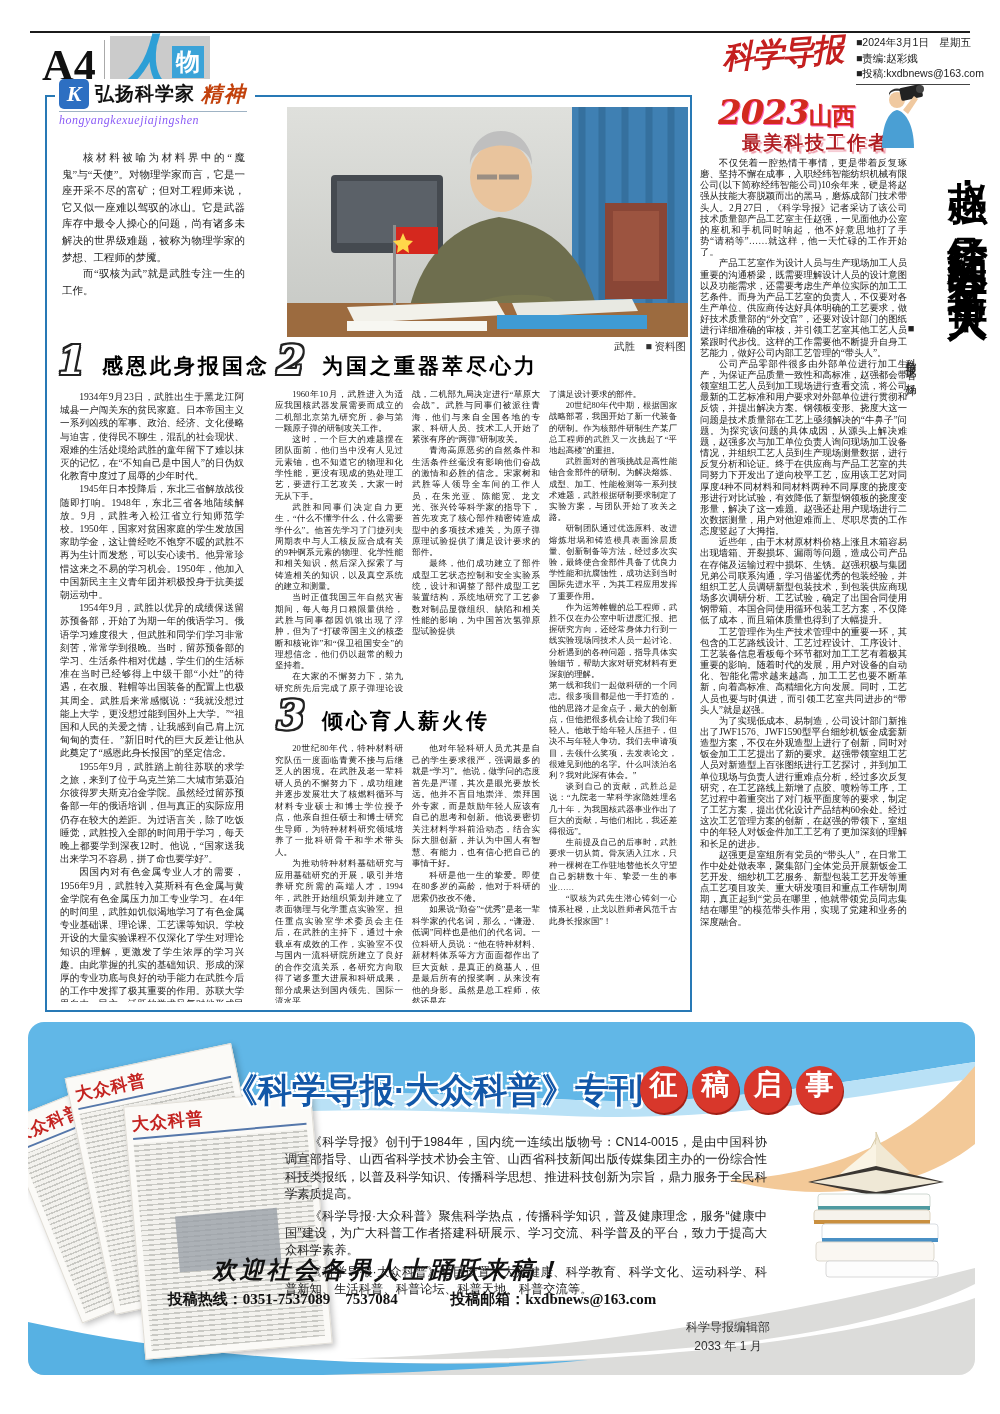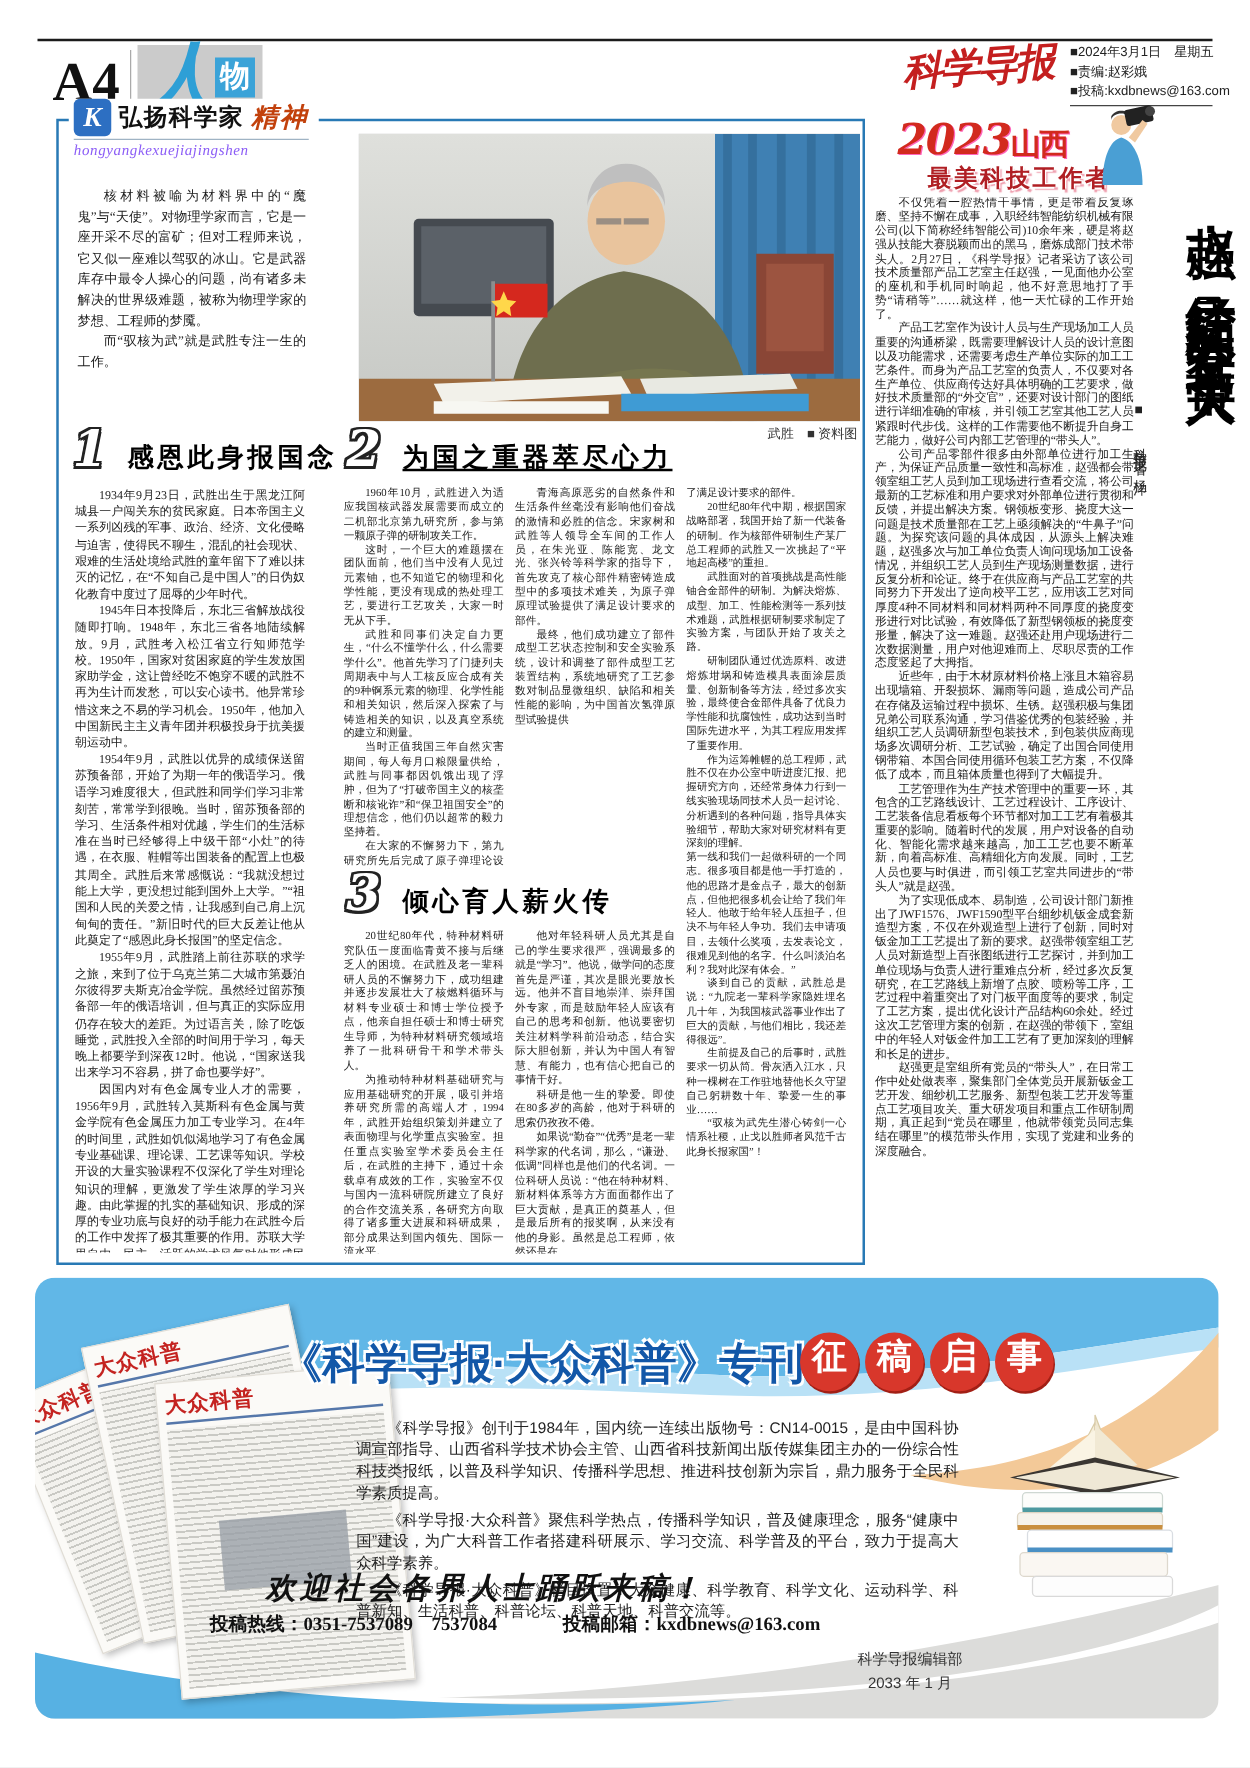--- a/index.html
+++ b/index.html
@@ -174,21 +174,21 @@
       <path d="M109,120 h42 v27 h-42 z" fill="#d5281e"></path>
       <path d="M116,126 l3,7 l7,1 l-5,5 l1,7 l-6,-4 l-6,4 l1,-7 l-5,-5 l7,-1 z" fill="#ffd74a"></path>
     </svg>
   </div>
   <div class="abs photo-cap">武胜　■ 资料图</div>
 
 
   <div class="abs sec-num" style="left:58px;top:336px;">1</div>
   <div class="abs sec-title" style="left:102px;top:352px;">感恩此身报国念</div>
   <div class="abs sec-num" style="left:277px;top:336px;">2</div>
-  <div class="abs sec-title" style="left:322px;top:352px;text-decoration:underline;">为国之重器萃尽心力</div>
+  <div class="abs sec-title" style="left:322px;top:352px;">为国之重器萃尽心力</div>
   <div class="abs sec-num" style="left:277px;top:691px;">3</div>
   <div class="abs sec-title" style="left:322px;top:707px;">倾心育人薪火传</div>
 
   <div class="abs coltext c-sec1">
     <p>1934年9月23日，武胜出生于黑龙江阿城县一户闯关东的贫民家庭。日本帝国主义一系列凶残的军事、政治、经济、文化侵略与迫害，使得民不聊生，混乱的社会现状、艰难的生活处境给武胜的童年留下了难以抹灭的记忆，在“不知自己是中国人”的日伪奴化教育中度过了屈辱的少年时代。</p>
     <p>1945年日本投降后，东北三省解放战役随即打响。1948年，东北三省各地陆续解放。9月，武胜考入松江省立行知师范学校。1950年，国家对贫困家庭的学生发放国家助学金，这让曾经吃不饱穿不暖的武胜不再为生计而发愁，可以安心读书。他异常珍惜这来之不易的学习机会。1950年，他加入中国新民主主义青年团并积极投身于抗美援朝运动中。</p>
     <p>1954年9月，武胜以优异的成绩保送留苏预备部，开始了为期一年的俄语学习。俄语学习难度很大，但武胜和同学们学习非常刻苦，常常学到很晚。当时，留苏预备部的学习、生活条件相对优越，学生们的生活标准在当时已经够得上中级干部“小灶”的待遇，在衣服、鞋帽等出国装备的配置上也极其周全。武胜后来常感慨说：“我就没想过能上大学，更没想过能到国外上大学。”“祖国和人民的关爱之情，让我感到自己肩上沉甸甸的责任。”新旧时代的巨大反差让他从此奠定了“感恩此身长报国”的坚定信念。</p>
     <p>1955年9月，武胜踏上前往苏联的求学之旅，来到了位于乌克兰第二大城市第聂泊尔彼得罗夫斯克冶金学院。虽然经过留苏预备部一年的俄语培训，但与真正的实际应用仍存在较大的差距。为过语言关，除了吃饭睡觉，武胜投入全部的时间用于学习，每天晚上都要学到深夜12时。他说，“国家送我出来学习不容易，拼了命也要学好”。</p>
     <p>因国内对有色金属专业人才的需要，1956年9月，武胜转入莫斯科有色金属与黄金学院有色金属压力加工专业学习。在4年的时间里，武胜如饥似渴地学习了有色金属专业基础课、理论课、工艺课等知识。学校开设的大量实验课程不仅深化了学生对理论知识的理解，更激发了学生浓厚的学习兴趣。由此掌握的扎实的基础知识、形成的深厚的专业功底与良好的动手能力在武胜今后的工作中发挥了极其重要的作用。苏联大学里自由、民主、活跃的学术风气对他形成民主科学、兼容并蓄、集思广益的学术思想，以及严谨求实、善于探索、大胆创新的科学精神发挥了重要作用。</p>
 
@@ -197,20 +197,21 @@
   <div class="abs coltext c-2a">
     <p>1960年10月，武胜进入为适应我国核武器发展需要而成立的二机部北京第九研究所，参与第一颗原子弹的研制攻关工作。</p>
     <p>这时，一个巨大的难题摆在团队面前，他们当中没有人见过元素铀，也不知道它的物理和化学性能，更没有现成的热处理工艺，要进行工艺攻关，大家一时无从下手。</p>
     <p>武胜和同事们决定自力更生，“什么不懂学什么，什么需要学什么”。他首先学习了门捷列夫周期表中与人工核反应合成有关的9种锕系元素的物理、化学性能和相关知识，然后深入探索了与铸造相关的知识，以及真空系统的建立和测量。</p>
     <p>当时正值我国三年自然灾害期间，每人每月口粮限量供给，武胜与同事都因饥饿出现了浮肿，但为了“打破帝国主义的核垄断和核讹诈”和“保卫祖国安全”的理想信念，他们仍以超常的毅力坚持着。</p>
     <p>在大家的不懈努力下，第九研究所先后完成了原子弹理论设计和高浓缩铀的提炼工作。</p>
 
   </div>
 
   <div class="abs coltext c-2b">
+    <p class="ni">战，二机部九局决定进行“草原大会战”。武胜与同事们被派往青海，他们与来自全国各地的专家、科研人员、技术工人开始了紧张有序的“两弹”研制攻关。</p>
     <p>青海高原恶劣的自然条件和生活条件丝毫没有影响他们奋战的激情和必胜的信念。宋家树和武胜等人领导全车间的工作人员，在朱光亚、陈能宽、龙文光、张兴铃等科学家的指导下，首先攻克了核心部件精密铸造成型中的多项技术难关，为原子弹原理试验提供了满足设计要求的部件。</p>
     <p>最终，他们成功建立了部件成型工艺状态控制和安全实验系统，设计和调整了部件成型工艺装置结构，系统地研究了工艺参数对制品显微组织、缺陷和相关性能的影响，为中国首次氢弹原型试验提供</p>
   </div>
 
   <div class="abs coltext c-3a">
     <p>20世纪80年代，特种材料研究队伍一度面临青黄不接与后继乏人的困境。在武胜及老一辈科研人员的不懈努力下，成功组建并逐步发展壮大了核燃料循环与材料专业硕士和博士学位授予点，他亲自担任硕士和博士研究生导师，为特种材料研究领域培养了一批科研骨干和学术带头人。</p>
     <p>为推动特种材料基础研究与应用基础研究的开展，吸引并培养研究所需的高端人才，1994年，武胜开始组织策划并建立了表面物理与化学重点实验室。担任重点实验室学术委员会主任后，在武胜的主持下，通过十余载卓有成效的工作，实验室不仅与国内一流科研院所建立了良好的合作交流关系，各研究方向取得了诸多重大进展和科研成果，部分成果达到国内领先、国际一流水平。</p>
   </div>
 
   <div class="abs coltext c-3b">

